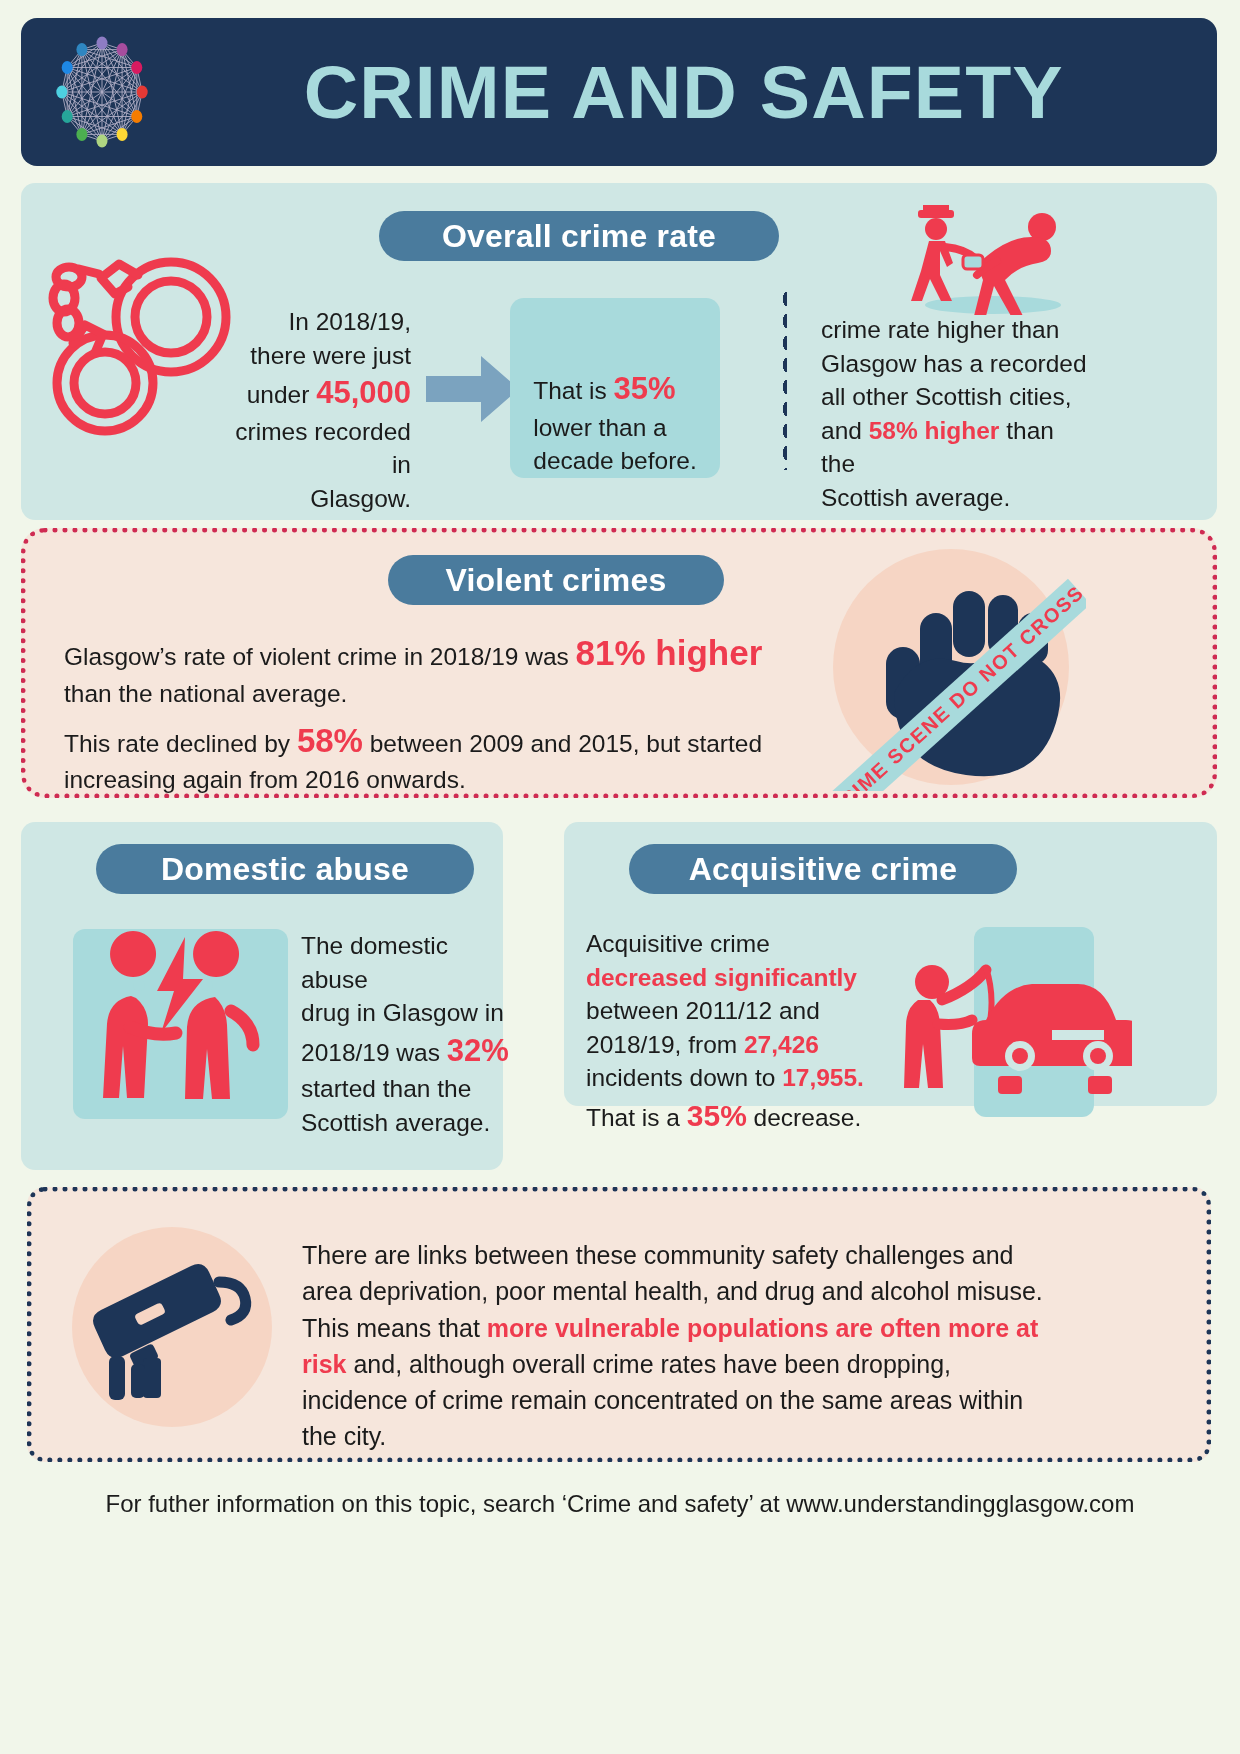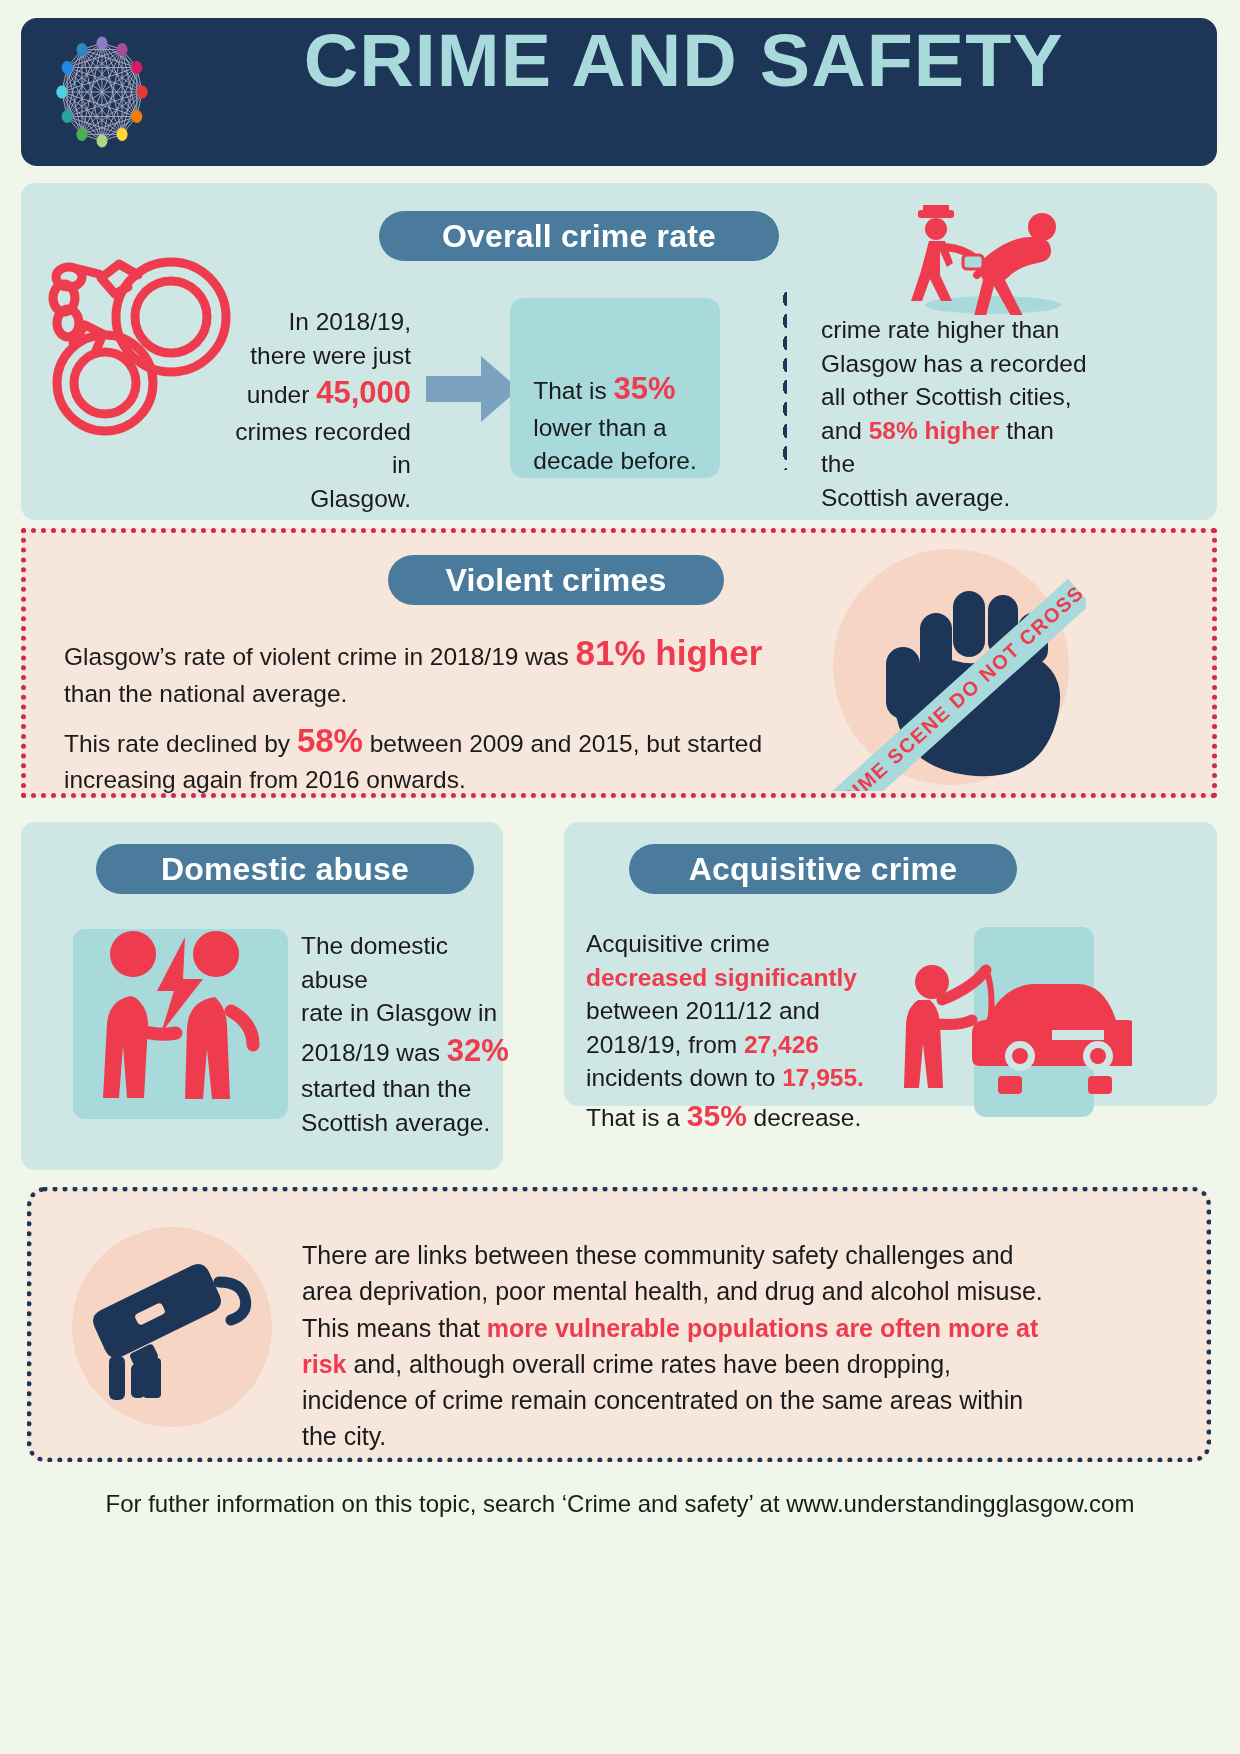--- a/index.html
+++ b/index.html
@@ -10,39 +10,39 @@
     color:#1b1b1b;
     overflow:hidden;
     position:relative;
   }
   .page{position:relative;width:1240px;height:1754px;box-sizing:border-box;}
 
   
   .header{
     position:absolute;left:21px;top:18px;width:1196px;height:148px;
     background:#1d3557;border-radius:16px;
-    display:flex;align-items:flex-start;
+    display:flex;align-items:center;
   }
   .logo{width:160px;height:148px;flex:0 0 160px;position:relative;}
   .logo svg{position:absolute;left:16px;top:9px;}
   .header-title{
     flex:1;text-align:center;
     color:#a8dadc;
     font-size:74px;font-weight:bold;
     letter-spacing:1px;
     font-family:"Liberation Sans",sans-serif;
     transform:scaleX(1.02);
     padding-right:30px;
   }
 
   
   .card{position:absolute;box-sizing:border-box;}
   .card.teal{background:#cfe7e4;border-radius:14px;}
   .card.peach-dotted-red{
-    background:#f6e6dc;border-radius:2px;
+    background:#f6e6dc;border-radius:24px;
     border:5px dotted #cf2b52;
   }
   .card.peach-dotted-navy{
     background:#f6e6dc;border-radius:18px;
     border:5px dotted #1d3557;
   }
 
   .pill{
     background:#4a7b9d;color:#ffffff;
     border-radius:26px;
@@ -344,21 +344,21 @@
 
           <path d="M143 48 a23 23 0 1 1 0.1 0 z M142 68 q-26 4 -28 30 l-2 72 h18 l4 -50 l5 50 h18 l-3 -74 q-1 -18 -12 -28 z"></path>
           <path d="M158 82 q22 12 22 34" stroke="#ef3b4e" stroke-width="13" fill="none" stroke-linecap="round"></path>
           <circle cx="134" cy="56" r="6" fill="#a8dadc"></circle>
         </g>
       </svg>
     </div>
 
     <div class="body-text" id="dom-text">
       <div>The domestic abuse</div>
-      <div>rate in Glasgow in</div>
+      <div>drug in Glasgow in</div>
       <div>
         <span>2018/19 was </span><span class="bignum">32%</span>
       </div>
       <div>started than the</div>
       <div>Scottish average.</div>
     </div>
   </div>
 
   <div class="card teal" id="sec-acquisitive">
 

